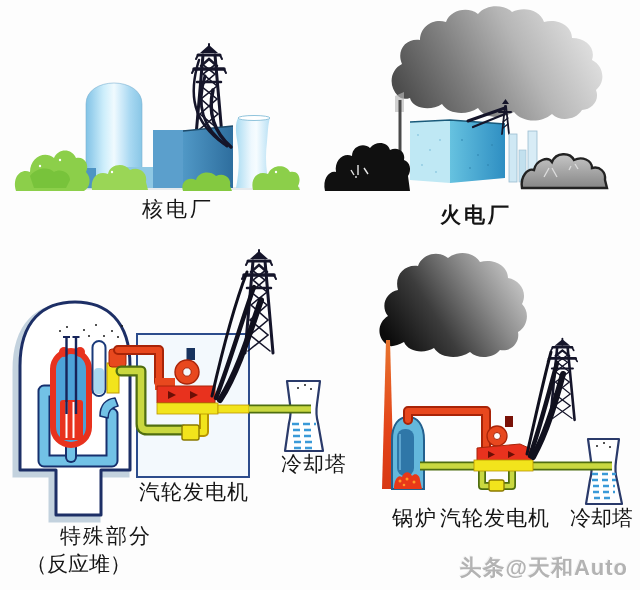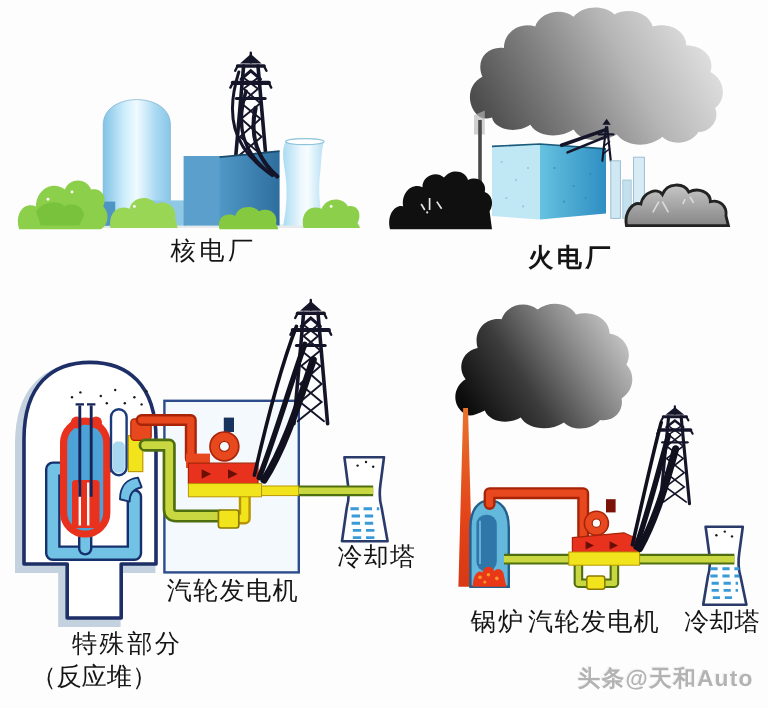--- a/index.html
+++ b/index.html
@@ -2,21 +2,21 @@
 <html><head>
 <meta charset="utf-8">
 <style>
   html,body{margin:0;padding:0;background:#ffffff;}
   .canvas{position:relative;width:640px;height:590px;background:#fdfdfd;overflow:hidden;
           font-family:"Liberation Serif","DejaVu Serif",serif;}
   .canvas svg{position:absolute;left:0;top:0;}
   .cap{position:absolute;color:#151515;font-size:21px;line-height:1.15;letter-spacing:2px;white-space:nowrap;}
   .watermark{position:absolute;right:12px;top:553px;
              font-family:"Liberation Sans","DejaVu Sans",sans-serif;
-             font-weight:bold;font-size:19px;color:#b3b3b3;letter-spacing:1px;
+             font-weight:bold;font-size:22px;color:#b3b3b3;letter-spacing:1px;
              text-shadow:1px 1px 0 #ffffff,-1px -1px 0 #f2f2f2;}
 </style>
 </head>
 <body>
 
 <div class="canvas">
 
 <svg width="640" height="590" viewBox="0 0 640 590">
   <defs>
     <linearGradient id="gDome" x1="0" y1="0" x2="1" y2="0">

